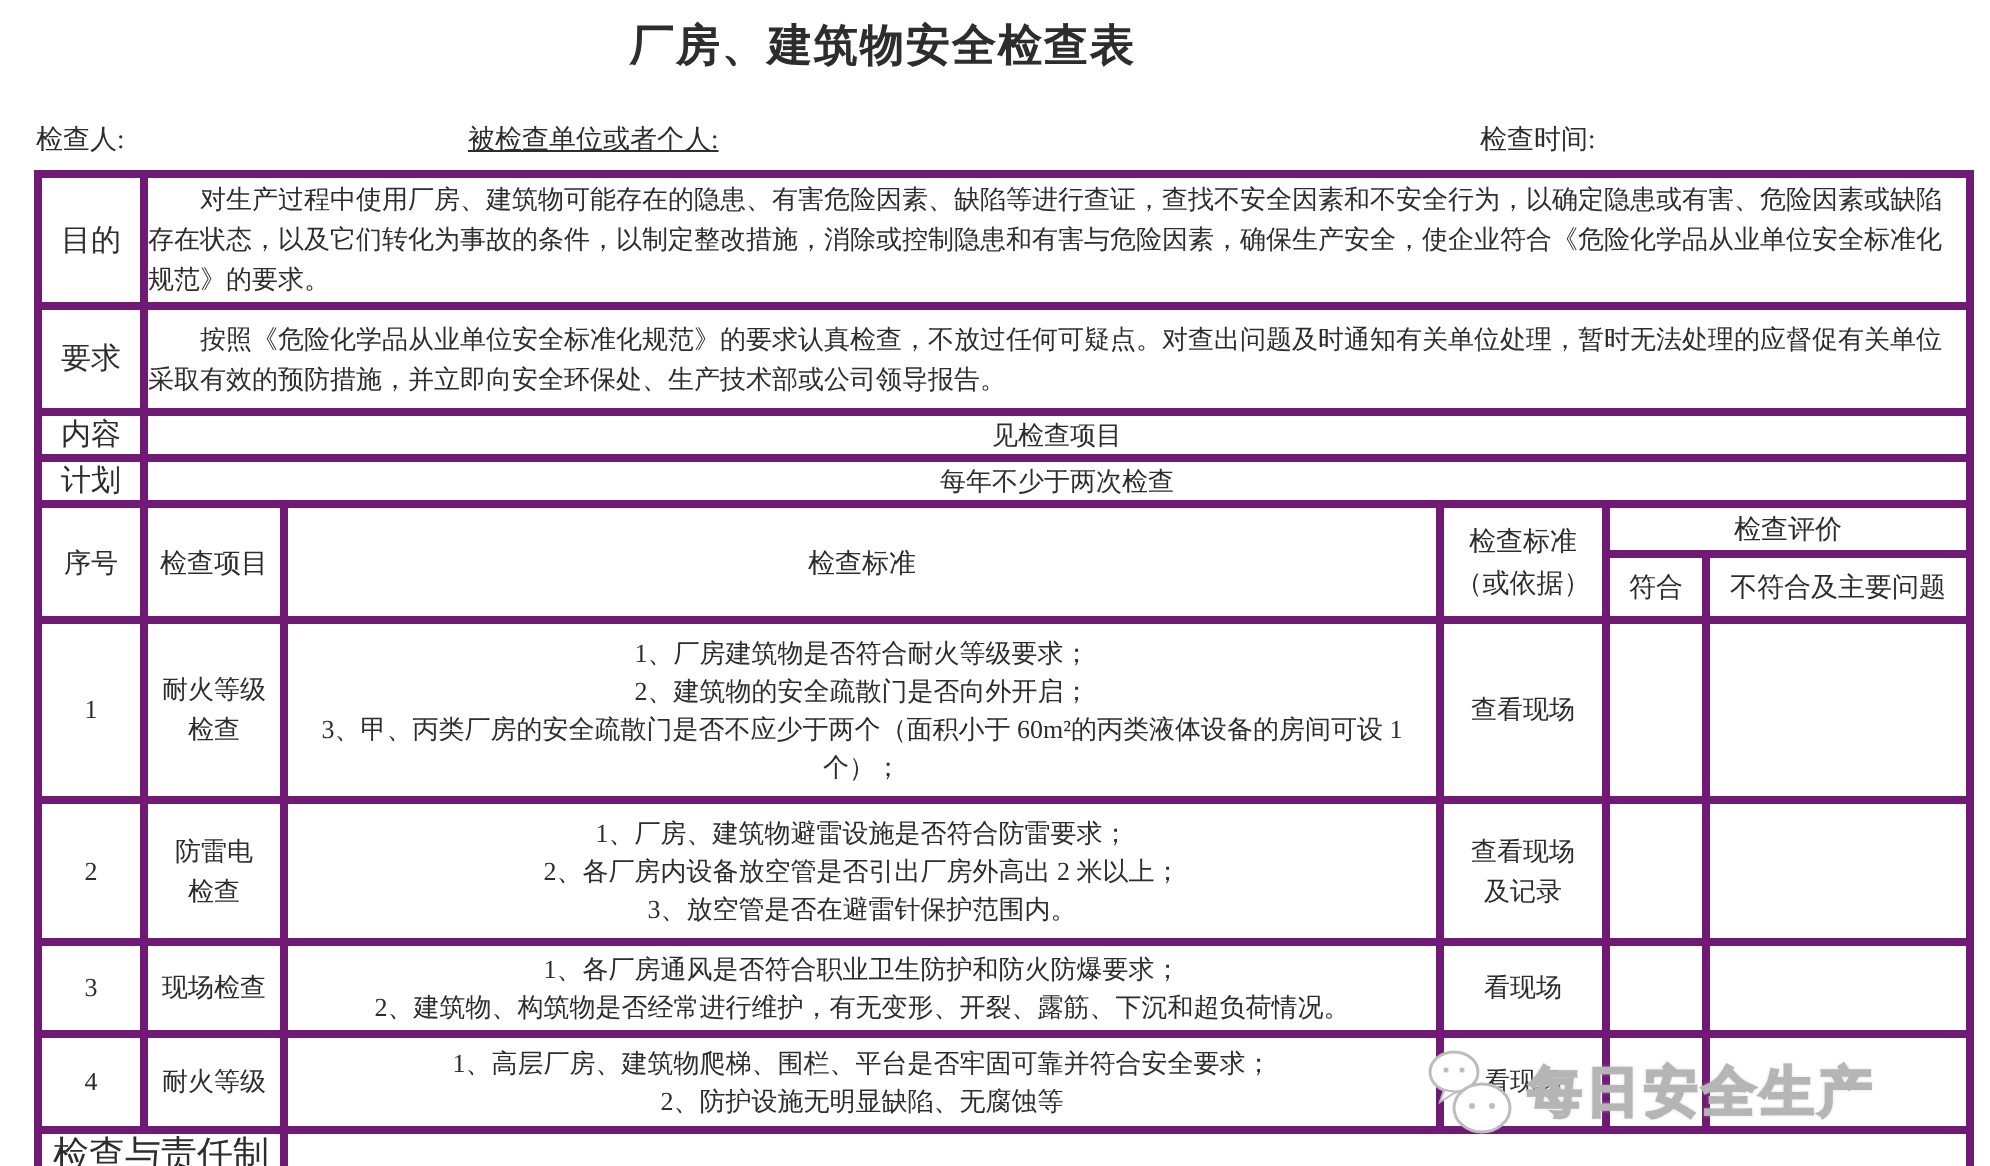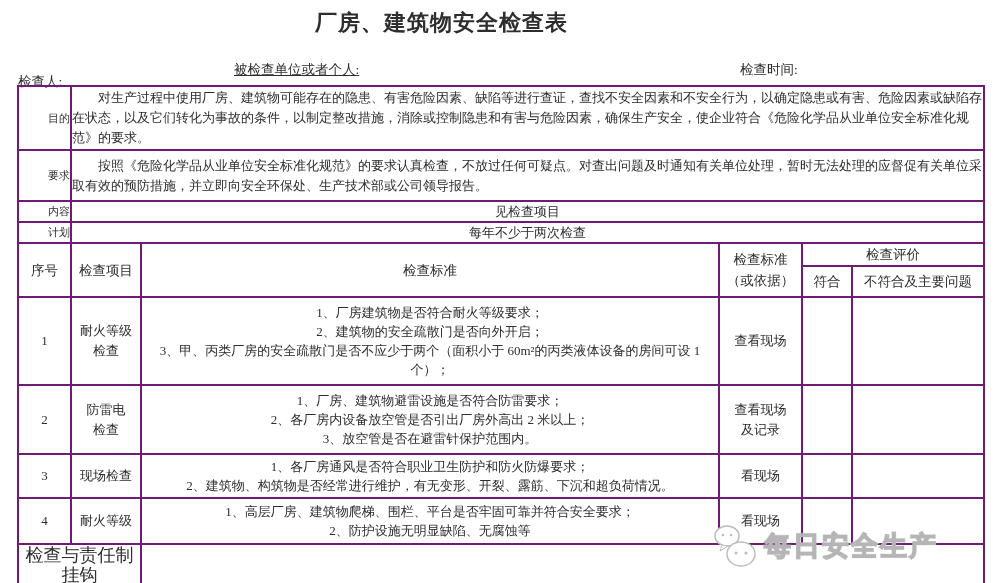--- a/index.html
+++ b/index.html
@@ -7,33 +7,33 @@
     width:995px;height:583px;position:relative;background:#ffffff;
     font-family:"Liberation Serif","DejaVu Serif",serif;
     color:#2d2d2d;overflow:hidden;
   }
   .doc-title{
     position:absolute;top:8px;left:0;width:883px;text-align:center;
     font-size:22px;font-weight:bold;letter-spacing:1px;
   }
   .info-row{position:absolute;top:61px;left:0;width:995px;font-size:13.5px;}
   .info-row span{position:absolute;white-space:nowrap;}
-  .info-inspector{left:18px;margin-top:12px;}
+  .info-inspector{left:18px;}
   .info-inspected{left:234px;text-decoration:underline;}
   .info-time{left:740px;}
 
   table.main{
     position:absolute;left:17px;top:85px;width:966px;
     border-collapse:collapse;table-layout:fixed;font-size:13px;
   }
   table.main td{
-    border:2px solid #701a75;padding:0;vertical-align:middle;
+    border:4px solid #701a75;padding:0;vertical-align:middle;
     overflow:hidden;
   }
-  td.lbl{text-align:right;font-size:11px;}
+  td.lbl{text-align:center;font-size:15px;}
   td.flow{
     padding:2px 6px 2px 7px;line-height:20px;text-indent:2em;
     font-size:13px;text-align:left;
   }
   td.cen{text-align:center;}
   td.std{
     padding:2px 6px 2px 8px;line-height:19px;white-space:pre-line;
     text-align:center;vertical-align:middle;
   }
   td.mid{text-align:center;white-space:pre-line;line-height:20px;}

